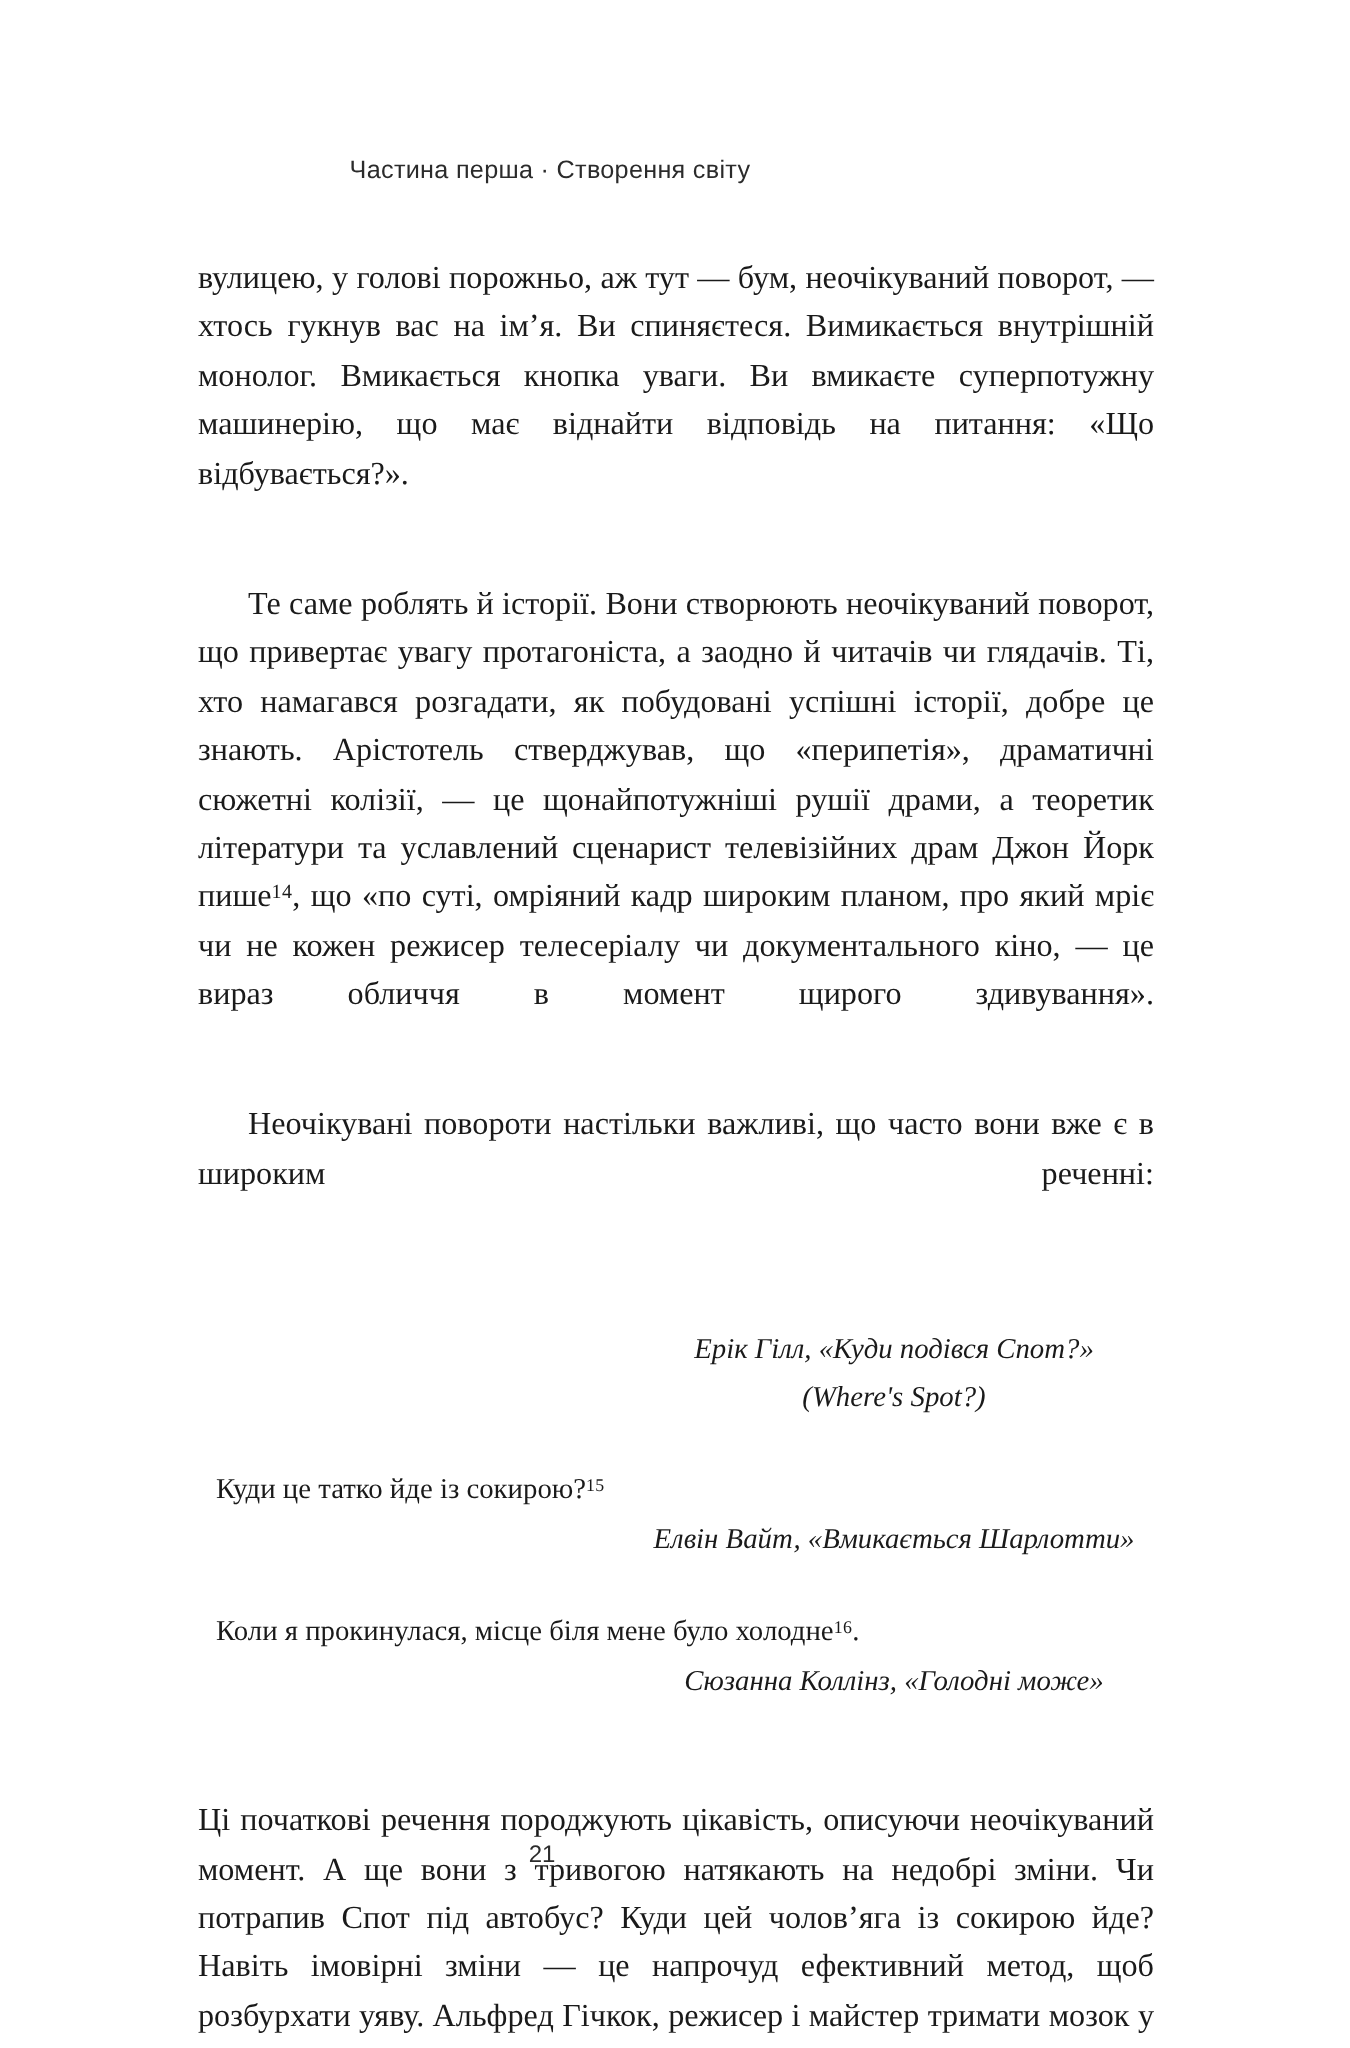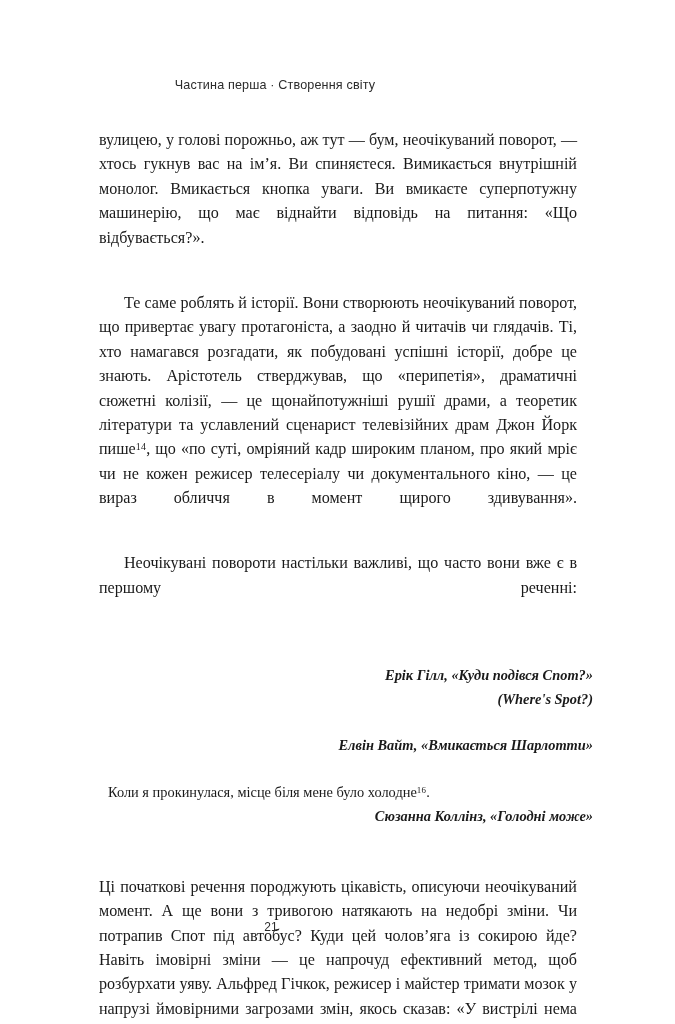--- a/index.html
+++ b/index.html
@@ -91,23 +91,22 @@
     font-size: 14.4px;
     line-height: 24.4px;
     padding-left: 25px;
     text-align: left;
   }
   .quote-attrib {
     margin: 0;
     font-size: 14.4px;
     line-height: 24.4px;
     font-style: italic;
-    text-align: right;
+    text-align: center;
     padding-left: 218px;
-    font-weight: bold;
   }
   .quote-attrib.sub {
     padding-left: 218px;
   }
   .spacer-m  { height: 22px; }
   .spacer-l  { height: 30px; }
 
   
   .folio {
     position: absolute;
@@ -126,34 +125,35 @@
 <div class="page">
 
   <div class="running-head">Частина перша · Створення світу</div>
 
   <div class="textblock">
 
     <p class="body noindent">вулицею, у голові порожньо, аж тут — бум, неочікуваний поворот, — хтось гукнув вас на ім’я. Ви спиняєтеся. Вимикається внутрішній монолог. Вмикається кнопка уваги. Ви вмикаєте суперпотужну машинерію, що має віднайти відповідь на питання: «Що відбувається?».</p>
 
     <p class="body"><span>Те саме роблять й історії. Вони створюють неочікуваний поворот, що привертає увагу протагоніста, а заодно й читачів чи глядачів. Ті, хто намагався розгадати, як побудовані успішні історії, добре це знають. Арістотель стверджував, що «перипетія», драматичні сюжетні колізії, — це щонайпотужніші рушії драми, а теоретик літератури та уславлений сценарист телевізійних драм Джон Йорк пише</span><sup class="fn">14</sup><span>, що «по суті, омріяний кадр широким планом, про який мріє чи не кожен режисер телесеріалу чи документального кіно, — це вираз обличчя в момент щирого здивування».</span></p>
 
-    <p class="body">Неочікувані повороти настільки важливі, що часто вони вже є в першому реченні:</p>
+    <p class="body">Неочікувані повороти настільки важливі, що часто вони вже є в широким реченні:</p>
 
     <div class="spacer-m"></div>
 
     <div class="quote-group">
 
       <div class="quote">
         <p class="quote-attrib">Ерік Гілл, «Куди подівся Спот?»</p>
         <p class="quote-attrib sub">(Where's Spot?)</p>
       </div>
 
       <div class="spacer-m"></div>
 
       <div class="quote">
+        <p class="quote-text"><span>Куди це татко йде із сокирою?</span><sup class="fn">15</sup></p>
         <p class="quote-attrib">Елвін Вайт, «Вмикається Шарлотти»</p>
       </div>
 
       <div class="spacer-m"></div>
 
       <div class="quote">
         <p class="quote-text"><span>Коли я прокинулася, місце біля мене було холодне</span><sup class="fn">16</sup><span>.</span></p>
         <p class="quote-attrib">Сюзанна Коллінз, «Голодні може»</p>
       </div>
 

